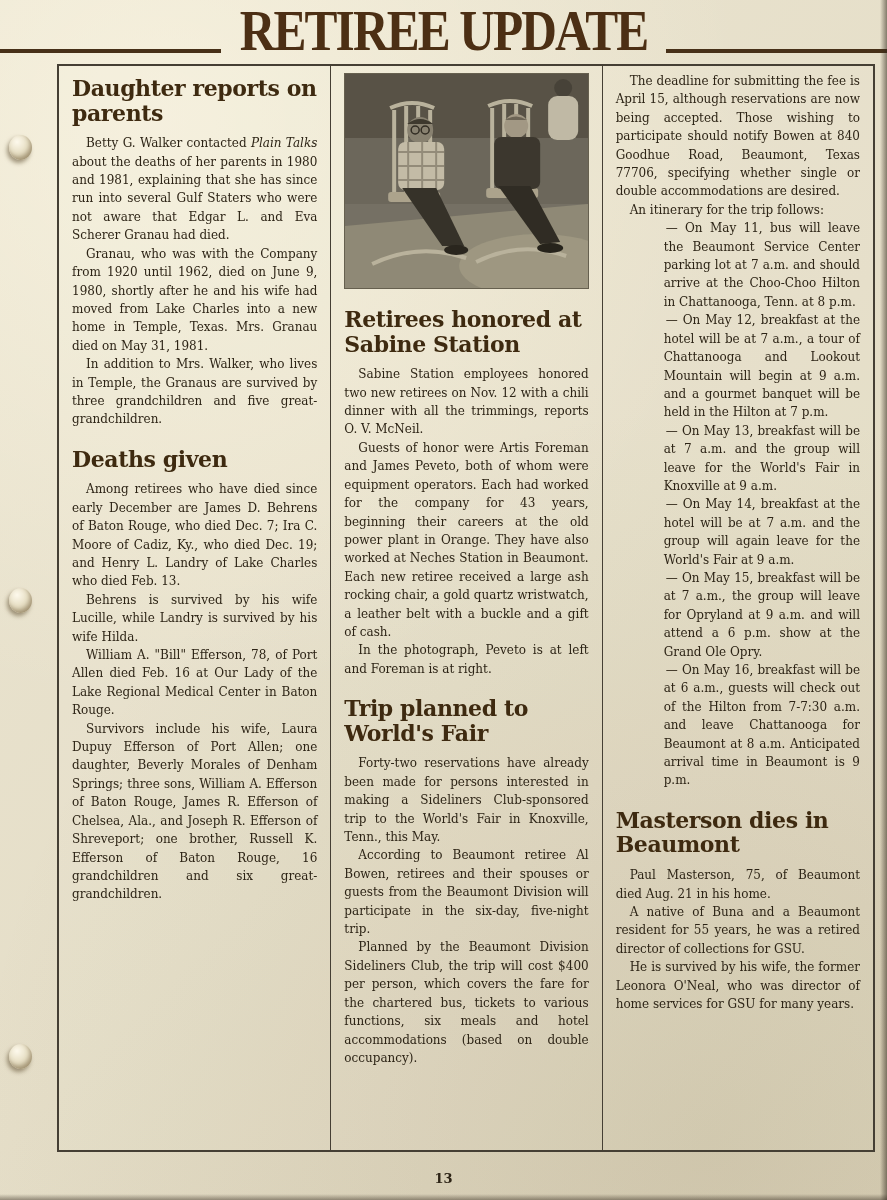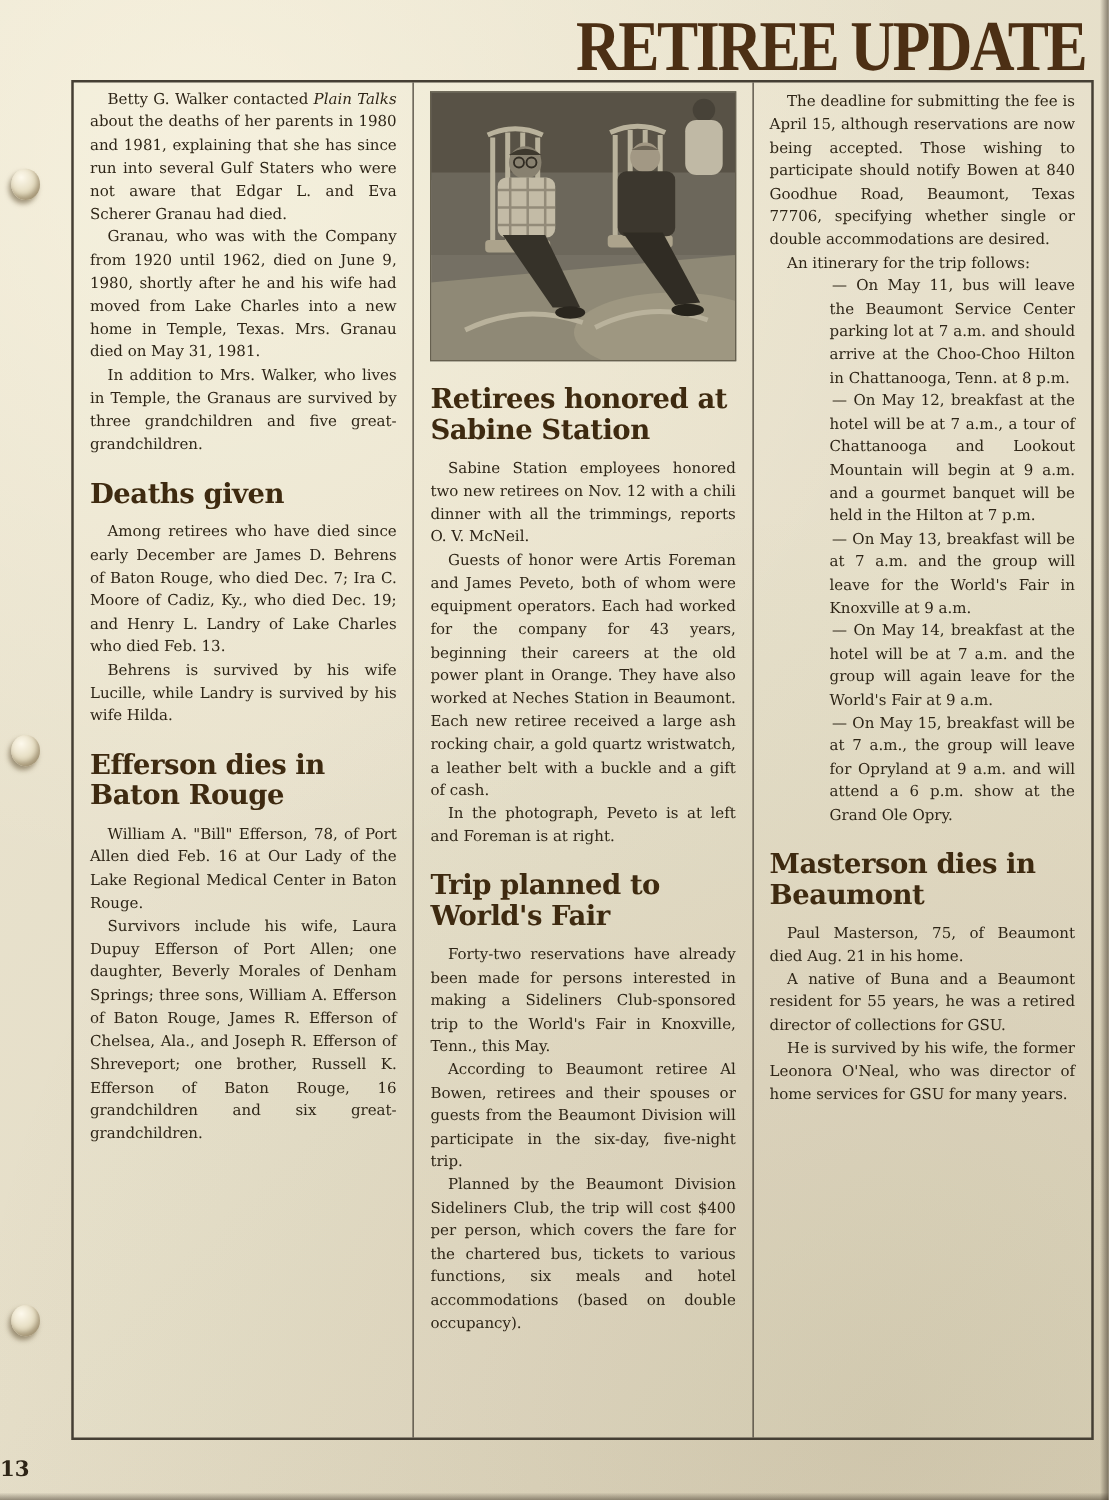--- a/index.html
+++ b/index.html
@@ -15,21 +15,21 @@
     font-family:"DejaVu Serif", serif;
     color:#2d2416;
   }
   .scan-edge-right{ position:absolute; top:0; right:0; width:7px; height:100%;
     background:linear-gradient(to right, rgba(50,40,28,0), rgba(50,40,28,0.55)); pointer-events:none;}
   .scan-edge-bottom{ position:absolute; left:0; bottom:0; width:100%; height:6px;
     background:linear-gradient(to bottom, rgba(50,40,28,0), rgba(50,40,28,0.45)); pointer-events:none;}
 
   
   .masthead{ position:absolute; top:8px; left:0; right:0; height:52px;
-    display:flex; align-items:flex-end;flex-direction:column; }
+    display:flex; align-items:flex-end; }
   .mast-line{ flex:1; height:4px; background:#473018; margin-bottom:7px; }
   .mast-title{
     margin:0; padding:0 8px;
     font-family:"Liberation Serif", serif;
     font-weight:bold; font-size:52px; line-height:1;
     letter-spacing:-2px; color:#4c2f14;
     display:inline-block; transform:scale(0.95,1.1); transform-origin:center bottom;
     white-space:nowrap;
   }
 
@@ -67,51 +67,51 @@
   .photo{
     margin:3px 0 10px 0; height:214px;
     border:1px solid #66604f;
     background:#7a766b;
     box-shadow:0 0 0 1px rgba(240,235,215,0.4) inset;
   }
   .photo svg{ display:block; width:100%; height:100%; }
 
   
   .page-num{
-    position:absolute; left:0; right:0; bottom:14px; text-align:left;
-    font-weight:bold; font-size:17px; color:#2d2416;
+    position:absolute; left:0; right:0; bottom:14px; text-align:center;
+    font-weight:bold; font-size:13px; color:#2d2416;
   }
 </style>
 </head>
 <body>
 
 <div class="page">
 
   <div class="hole hole-1"></div>
   <div class="hole hole-2"></div>
   <div class="hole hole-3"></div>
 
   <header class="masthead">
     <span class="mast-line"></span>
     <h1 class="mast-title">RETIREE UPDATE</h1>
     <span class="mast-line"></span>
   </header>
 
   <div class="frame">
 
     <section class="col">
+      <h2 class="headline first">Daughter reports on parents</h2>
       <p class="p"><span>Betty G. Walker contacted </span><span class="it">Plain Talks</span><span> about the deaths of her parents in 1980 and 1981, explaining that she has since run into several Gulf Staters who were not aware that Edgar L. and Eva Scherer Granau had died.</span></p>
       <p class="p">Granau, who was with the Company from 1920 until 1962, died on June 9, 1980, shortly after he and his wife had moved from Lake Charles into a new home in Temple, Texas. Mrs. Granau died on May 31, 1981.</p>
       <p class="p">In addition to Mrs. Walker, who lives in Temple, the Granaus are survived by three grandchildren and five great-grandchildren.</p>
 
       <h2 class="headline">Deaths given</h2>
       <p class="p">Among retirees who have died since early December are James D. Behrens of Baton Rouge, who died Dec. 7; Ira C. Moore of Cadiz, Ky., who died Dec. 19; and Henry L. Landry of Lake Charles who died Feb. 13.</p>
       <p class="p">Behrens is survived by his wife Lucille, while Landry is survived by his wife Hilda.</p>
 
-      <h2 class="headline">Efferson dies in Baton Rouge</h2>
       <p class="p">William A. "Bill" Efferson, 78, of Port Allen died Feb. 16 at Our Lady of the Lake Regional Medical Center in Baton Rouge.</p>
       <p class="p">Survivors include his wife, Laura Dupuy Efferson of Port Allen; one daughter, Beverly Morales of Denham Springs; three sons, William A. Efferson of Baton Rouge, James R. Efferson of Chelsea, Ala., and Joseph R. Efferson of Shreveport; one brother, Russell K. Efferson of Baton Rouge, 16 grandchildren and six great-grandchildren.</p>
     </section>
 
     <section class="col">
       <div class="photo">
         <svg viewBox="0 0 244 214" preserveAspectRatio="xMidYMid slice">
           <rect x="0" y="0" width="244" height="214" fill="#78746a"></rect>
           <rect x="0" y="0" width="244" height="70" fill="#585349"></rect>
           <rect x="0" y="64" width="244" height="66" fill="#6e6a60"></rect>
@@ -179,20 +179,21 @@
 
     <section class="col">
       <p class="p" style="margin-top:2px">The deadline for submitting the fee is April 15, although reservations are now being accepted. Those wishing to participate should notify Bowen at 840 Goodhue Road, Beaumont, Texas 77706, specifying whether single or double accommodations are desired.</p>
       <p class="p">An itinerary for the trip follows:</p>
       <div class="itin">
         <p class="p">— On May 11, bus will leave the Beaumont Service Center parking lot at 7 a.m. and should arrive at the Choo-Choo Hilton in Chattanooga, Tenn. at 8 p.m.</p>
         <p class="p">— On May 12, breakfast at the hotel will be at 7 a.m., a tour of Chattanooga and Lookout Mountain will begin at 9 a.m. and a gourmet banquet will be held in the Hilton at 7 p.m.</p>
         <p class="p">— On May 13, breakfast will be at 7 a.m. and the group will leave for the World's Fair in Knoxville at 9 a.m.</p>
         <p class="p">— On May 14, breakfast at the hotel will be at 7 a.m. and the group will again leave for the World's Fair at 9 a.m.</p>
         <p class="p">— On May 15, breakfast will be at 7 a.m., the group will leave for Opryland at 9 a.m. and will attend a 6 p.m. show at the Grand Ole Opry.</p>
+        <p class="p">— On May 16, breakfast will be at 6 a.m., guests will check out of the Hilton from 7-7:30 a.m. and leave Chattanooga for Beaumont at 8 a.m. Anticipated arrival time in Beaumont is 9 p.m.</p>
       </div>
 
       <h2 class="headline">Masterson dies in Beaumont</h2>
       <p class="p">Paul Masterson, 75, of Beaumont died Aug. 21 in his home.</p>
       <p class="p">A native of Buna and a Beaumont resident for 55 years, he was a retired director of collections for GSU.</p>
       <p class="p">He is survived by his wife, the former Leonora O'Neal, who was director of home services for GSU for many years.</p>
     </section>
 
   </div>
 

